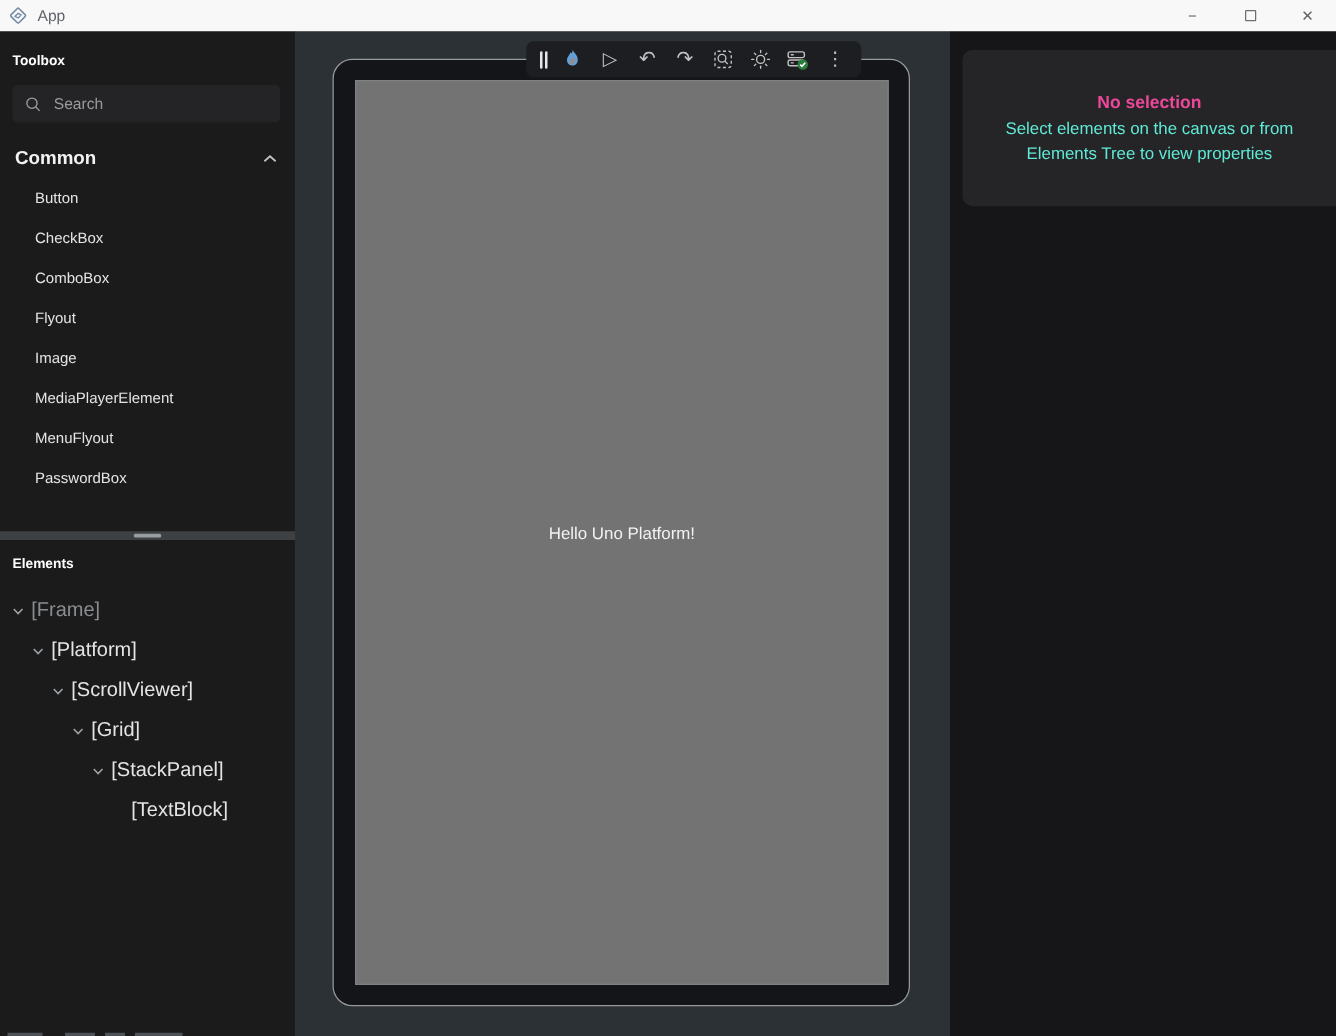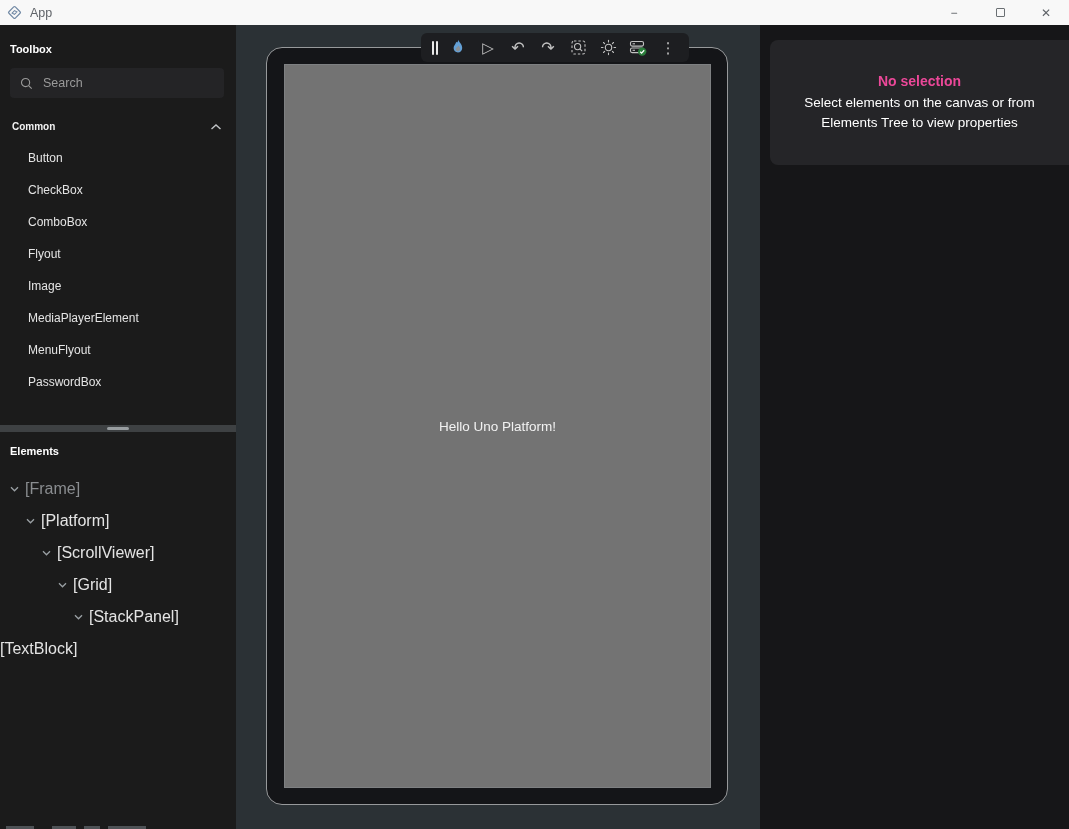--- a/index.html
+++ b/index.html
@@ -22,21 +22,21 @@
   .panel-title { padding:18px 10px 0 10px; color:#ffffff; font-size:11px; font-weight:bold; }
   .searchbox { margin:13px 12px 0 10px; height:30px; background:#242426; border-radius:4px;
                display:flex; align-items:center; padding:0 10px; }
   .searchbox svg { flex:0 0 auto; }
   .searchbox input { background:transparent; border:none; outline:none; color:#cfcfcf;
                      font-size:12.5px; margin-left:10px; width:150px;
                      font-family:"Liberation Sans", sans-serif; }
   .searchbox input::placeholder { color:#9a9a9a; }
   .section-header { margin-top:13px; height:31px; display:flex; align-items:center;
                     padding:0 14px 0 12px; }
-  .section-header .label { color:#f2f2f2; font-size:10px; font-weight:bold; }
+  .section-header .label { color:#f2f2f2; font-size:15px; font-weight:bold; }
   .section-header .chev { margin-left:auto; display:flex; }
   .tb-item { height:32px; display:flex; align-items:center; padding-left:28px;
              color:#e4e4e4; font-size:12px; cursor:default; }
   .splitter { position:absolute; left:0; top:400px; width:236px; height:7px; background:#3e4143;
               display:flex; align-items:center; justify-content:center; }
   .splitter-handle { width:22px; height:3px; border-radius:2px; background:#989da0; }
   .elements-region { position:absolute; left:0; top:407px; width:236px; height:397px; overflow:hidden; }
   .elements-region .panel-title { padding-top:13px; }
   .tree { margin-top:16px; }
   .tree-row { height:32px; display:flex; align-items:center; font-size:16px; color:#e4e4e4;
@@ -66,21 +66,21 @@
 
   
   .right-panel { position:absolute; left:760px; top:25px; width:309px; height:804px;
                  background:#161618; }
   .no-selection-card { position:absolute; left:10px; top:15px; width:299px; height:125px;
                        background:#252528; border-radius:8px 0 0 8px; display:flex;
                        flex-direction:column; align-items:center; justify-content:center;
                        text-align:center; padding:0 4px; }
   .no-selection-card .nosel-title { color:#ec4899; font-size:14px; font-weight:bold;
                                     margin-bottom:4px; }
-  .no-selection-card .nosel-line { color:#ffffff; font-size:13.5px; line-height:20px; }
+  .no-selection-card .nosel-line { color:#5eead4; font-size:13.5px; line-height:20px; }
 </style>
 </head>
 <body>
 
 <div class="titlebar">
   <span class="logo">
     <svg width="15" height="15" viewBox="0 0 16 16">
       <rect x="3.2" y="3.2" width="9.6" height="9.6" rx="1.2" fill="none" stroke="#7189a5" stroke-width="1.3" transform="rotate(45 8 8)"></rect>
       <path d="M5.4 8.6 L8 6 L10.6 7.4 L8 10 Z" fill="none" stroke="#7189a5" stroke-width="1.1"></path>
     </svg>
@@ -179,21 +179,21 @@
 
       <div class="tree-row" style="padding-left:74px">
         <span class="tchev">
           <svg width="9" height="6" viewBox="0 0 9 6">
               <polyline points="1,1.2 4.5,4.8 8,1.2" fill="none" stroke="#9aa0a4" stroke-width="1.3"></polyline>
             </svg>
         </span>
         <span>[StackPanel]</span>
       </div>
 
-      <div class="tree-row" style="">
+      <div class="tree-row" style="padding-left:105px">
         <span>[TextBlock]</span>
       </div>
 
     </div>
   </div>
 
   <div class="clipped-row">
     <i style="left:6px;  width:28px"></i>
     <i style="left:52px; width:24px"></i>
     <i style="left:84px; width:16px"></i>

